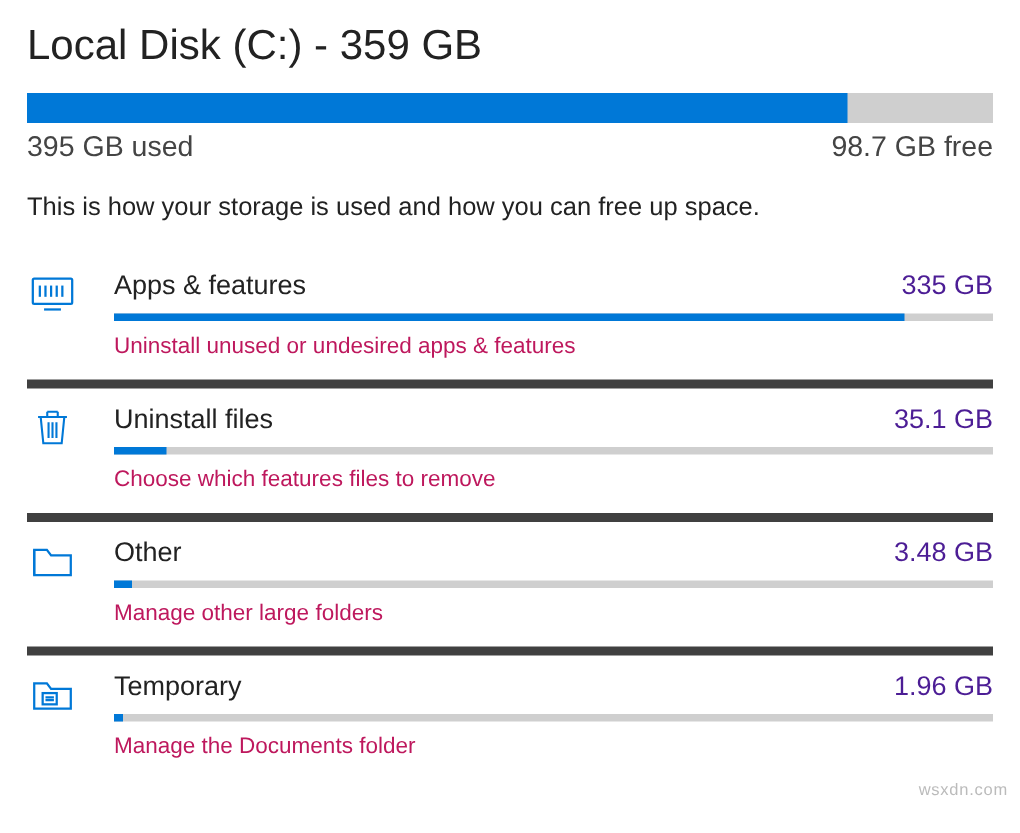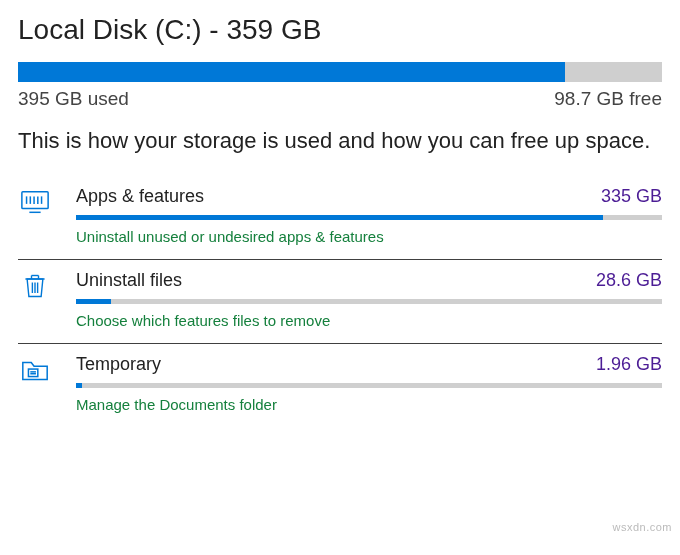--- a/index.html
+++ b/index.html
@@ -29,29 +29,29 @@
       background: #0078d7;
     }
     .main-bar-labels {
       display: flex;
       justify-content: space-between;
       font-size: 19px;
       color: #444;
       margin-bottom: 18px;
     }
     .description {
-      font-size: 22px;
+      font-size: 17px;
       color: #222;
       margin-bottom: 22px;
     }
     .category {
       display: flex;
       gap: 24px;
       padding: 10px 0 14px 0;
-      border-bottom: 1px solid #404040;
+      border-bottom: 6px solid #404040;
       cursor: pointer;
     }
     .category:last-child { border-bottom: none; }
     .cat-icon {
       width: 34px;
       display: flex;
       align-items: flex-start;
       justify-content: center;
       padding-top: 2px;
     }
@@ -72,21 +72,21 @@
       position: relative;
       margin-bottom: 8px;
     }
     .cat-bar-fill {
       position: absolute;
       left: 0; top: 0; bottom: 0;
       background: #0078d7;
     }
     .cat-desc {
       font-size: 15px;
-      color: #15803d;
+      color: #be185d;
     }
     .watermark {
       position: fixed;
       bottom: 22px;
       right: 8px;
       font-size: 11px;
       color: #bbb;
       letter-spacing: 0.5px;
     }
   </style>
@@ -138,26 +138,44 @@
           <line x1="20" y1="8" x2="20" y2="4"></line>
       <line x1="12" y1="4" x2="20" y2="4"></line>
       <line x1="13" y1="12" x2="13" y2="24"></line>
           <line x1="16" y1="12" x2="16" y2="24"></line>
       <line x1="19" y1="12" x2="19" y2="24"></line>
     </svg>
       </div>
     <div class="cat-body">
       <div class="cat-header">
         <span class="cat-name">Uninstall files</span>
-        <span class="cat-size">28.6 GB</span>
+        <span class="cat-size">35.1 GB</span>
       </div>
       <div class="cat-bar">
         <div class="cat-bar-fill" style="width:6%"></div>
       </div>
       <div class="cat-desc">Choose which features files to remove</div>
+    </div>
+  </div>
+    <div class="category">
+    <div class="cat-icon">
+        <svg viewBox="0 0 32 28" fill="none" stroke="#0078d7" stroke-width="1.6">
+      <path d="M3 6 L12 6 L15 10 L29 10 L29 24 L3 24 Z"></path>
+      <path d="M3 6 L3 24"></path>
+    </svg>
+      </div>
+    <div class="cat-body">
+      <div class="cat-header">
+        <span class="cat-name">Other</span>
+        <span class="cat-size">3.48 GB</span>
+      </div>
+      <div class="cat-bar">
+        <div class="cat-bar-fill" style="width:2%"></div>
+      </div>
+      <div class="cat-desc">Manage other large folders</div>
     </div>
   </div>
     <div class="category">
     <div class="cat-icon">
         <svg viewBox="0 0 32 28" fill="none" stroke="#0078d7" stroke-width="1.6">
       <path d="M3 6 L12 6 L15 10 L29 10 L29 24 L3 24 Z"></path>
       <rect x="9" y="13" width="10" height="8"></rect>
       <line x1="11" y1="16" x2="17" y2="16"></line>
           <line x1="11" y1="18" x2="17" y2="18"></line>
     </svg>

